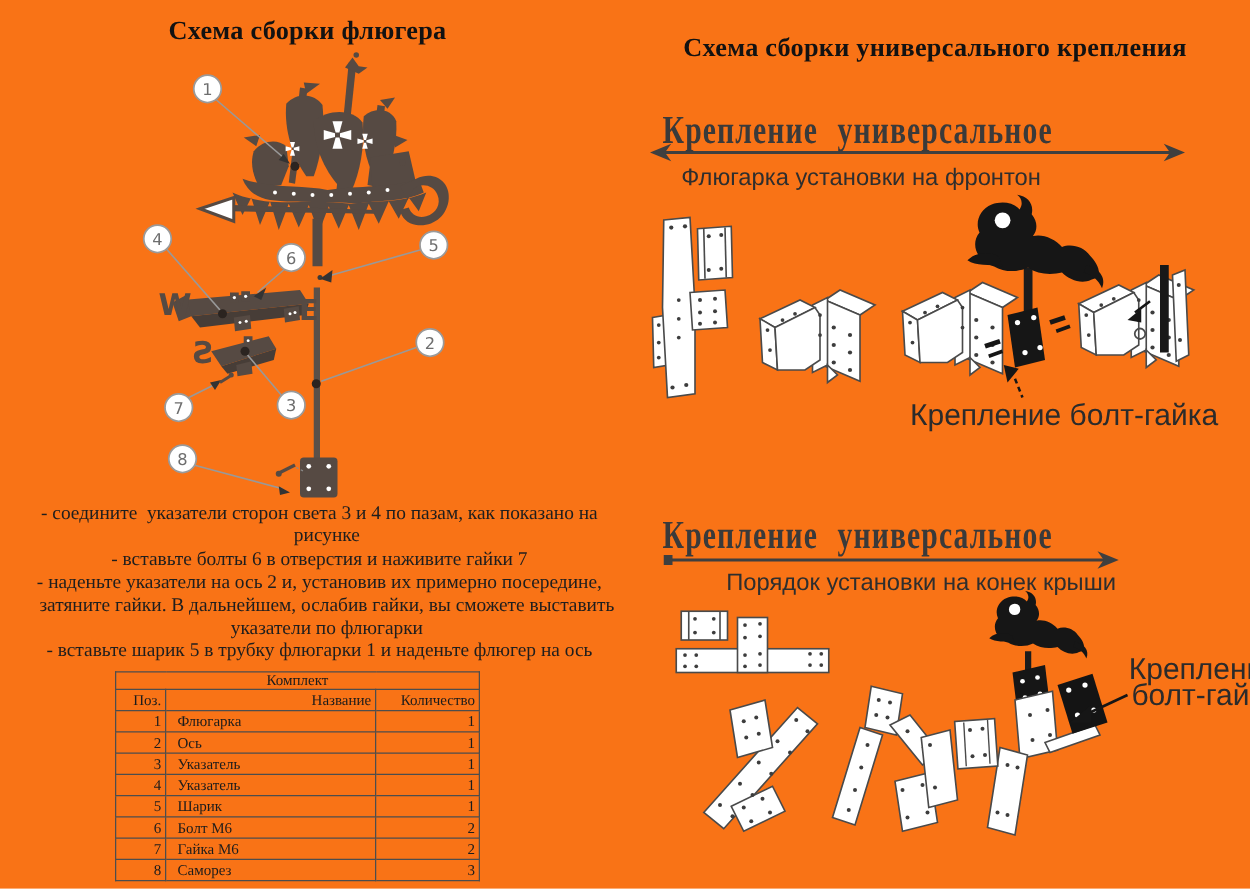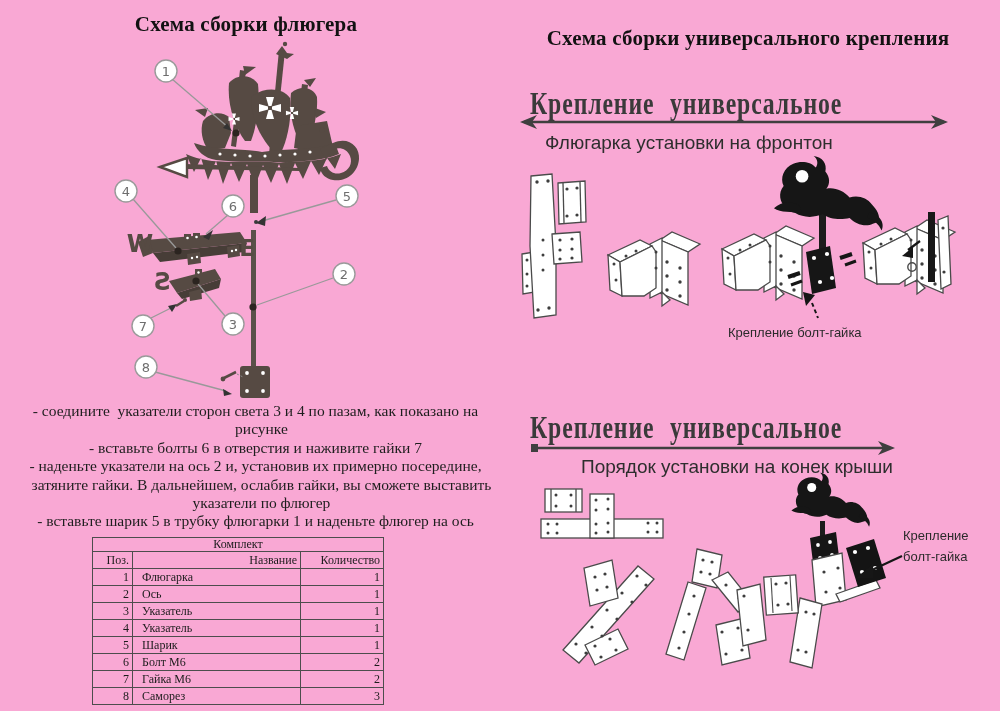--- a/index.html
+++ b/index.html
@@ -1,25 +1,25 @@
 <!DOCTYPE html>
 <html><head>
 <meta charset="utf-8">
 <style>
   html,body{margin:0;padding:0;background:#fff;}
-  .page{position:relative;width:1000px;height:711px;background:#f9a8d4;overflow:hidden;
+  .page{position:relative;width:1000px;height:711px;background:#f97316;overflow:hidden;
         font-family:"Liberation Serif", serif;color:#222;}
   .abs{position:absolute;}
   .col-title{font-weight:bold;font-size:21px;color:#121212;text-align:center;letter-spacing:0.2px;}
   svg{position:absolute;left:0;top:0;}
   
   .deco-header{font-family:"Liberation Serif", serif;font-weight:bold;font-size:27px;color:#3a3a3a;
                transform:scale(0.88,1.18);transform-origin:left top;letter-spacing:1px;word-spacing:10px;white-space:nowrap;}
   .sub{font-family:"Liberation Sans", sans-serif;font-size:19px;color:#2e2e2e;white-space:nowrap;}
-  .cap{font-family:"Liberation Sans", sans-serif;font-size:13px;color:#2b2b2b;white-space:nowrap;line-height:21px;}
+  .cap{font-family:"Liberation Sans", sans-serif;font-size:24px;color:#2b2b2b;white-space:nowrap;line-height:21px;text-align:right;}
   
   .ins{font-size:15.5px;line-height:18.4px;color:#1e1e1e;text-align:center;}
   .ins .ln{white-space:pre;}
   .ins .cont{padding-left:12px;}
   
   table.kit{border-collapse:collapse;table-layout:fixed;font-size:12px;color:#1c1c1c;}
   table.kit td{border:1px solid #4d4d4d;height:16px;padding:0 3px;line-height:1.05;overflow:hidden;}
   table.kit td.c{text-align:right;}
   table.kit td.ttl{text-align:center;height:13px;}
   table.kit td.name{padding-left:9px;}
@@ -441,21 +441,21 @@
     <div>Крепление</div>
     <div>болт-гайка</div>
   </div>
 
   <div class="abs ins" style="left:18px;top:402px;width:475px;">
     <div class="ln">- соедините  указатели сторон света 3 и 4 по пазам, как показано на</div>
     <div class="ln cont">рисунке</div>
     <div class="ln">- вставьте болты 6 в отверстия и наживите гайки 7</div>
     <div class="ln">- наденьте указатели на ось 2 и, установив их примерно посередине,</div>
     <div class="ln cont">затяните гайки. В дальнейшем, ослабив гайки, вы сможете выставить</div>
-    <div class="ln cont">указатели по флюгер</div>
+    <div class="ln cont">указатели по флюгарки</div>
     <div class="ln">- вставьте шарик 5 в трубку флюгарки 1 и наденьте флюгер на ось</div>
   </div>
 
   <table class="kit abs" style="left:92px;top:537px;width:291px;">
     <colgroup>
         <col style="width:40px">
         <col style="width:168px">
         <col style="width:83px">
       </colgroup>
     <tbody>

